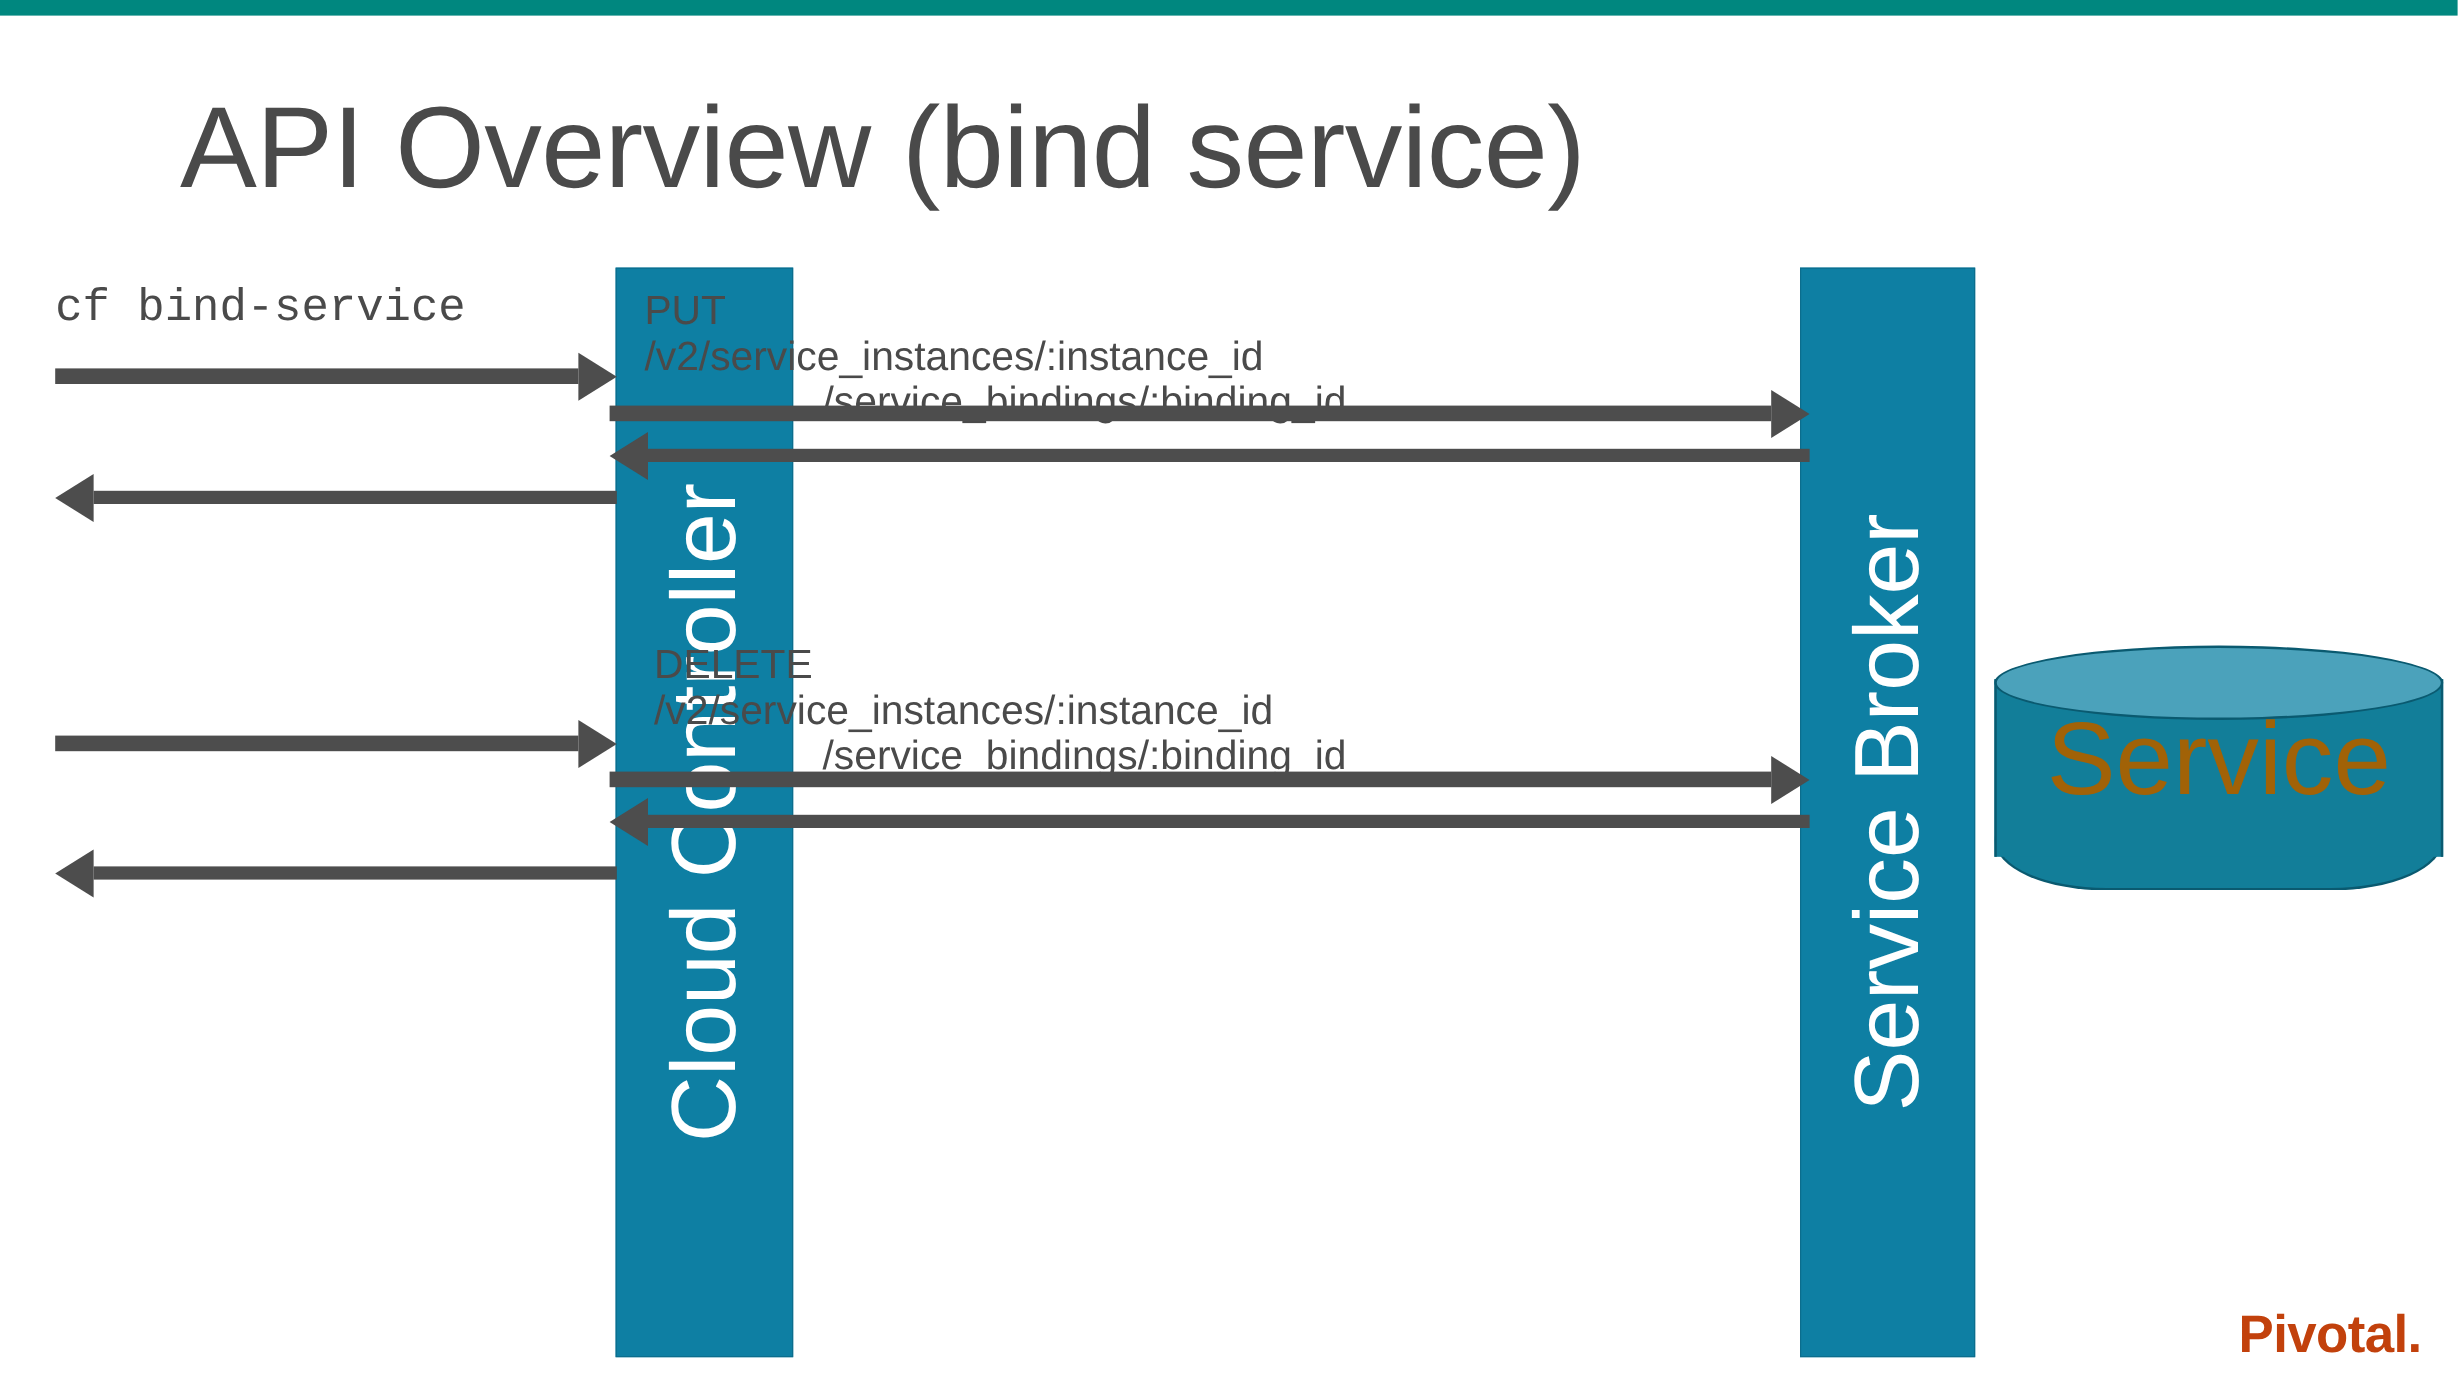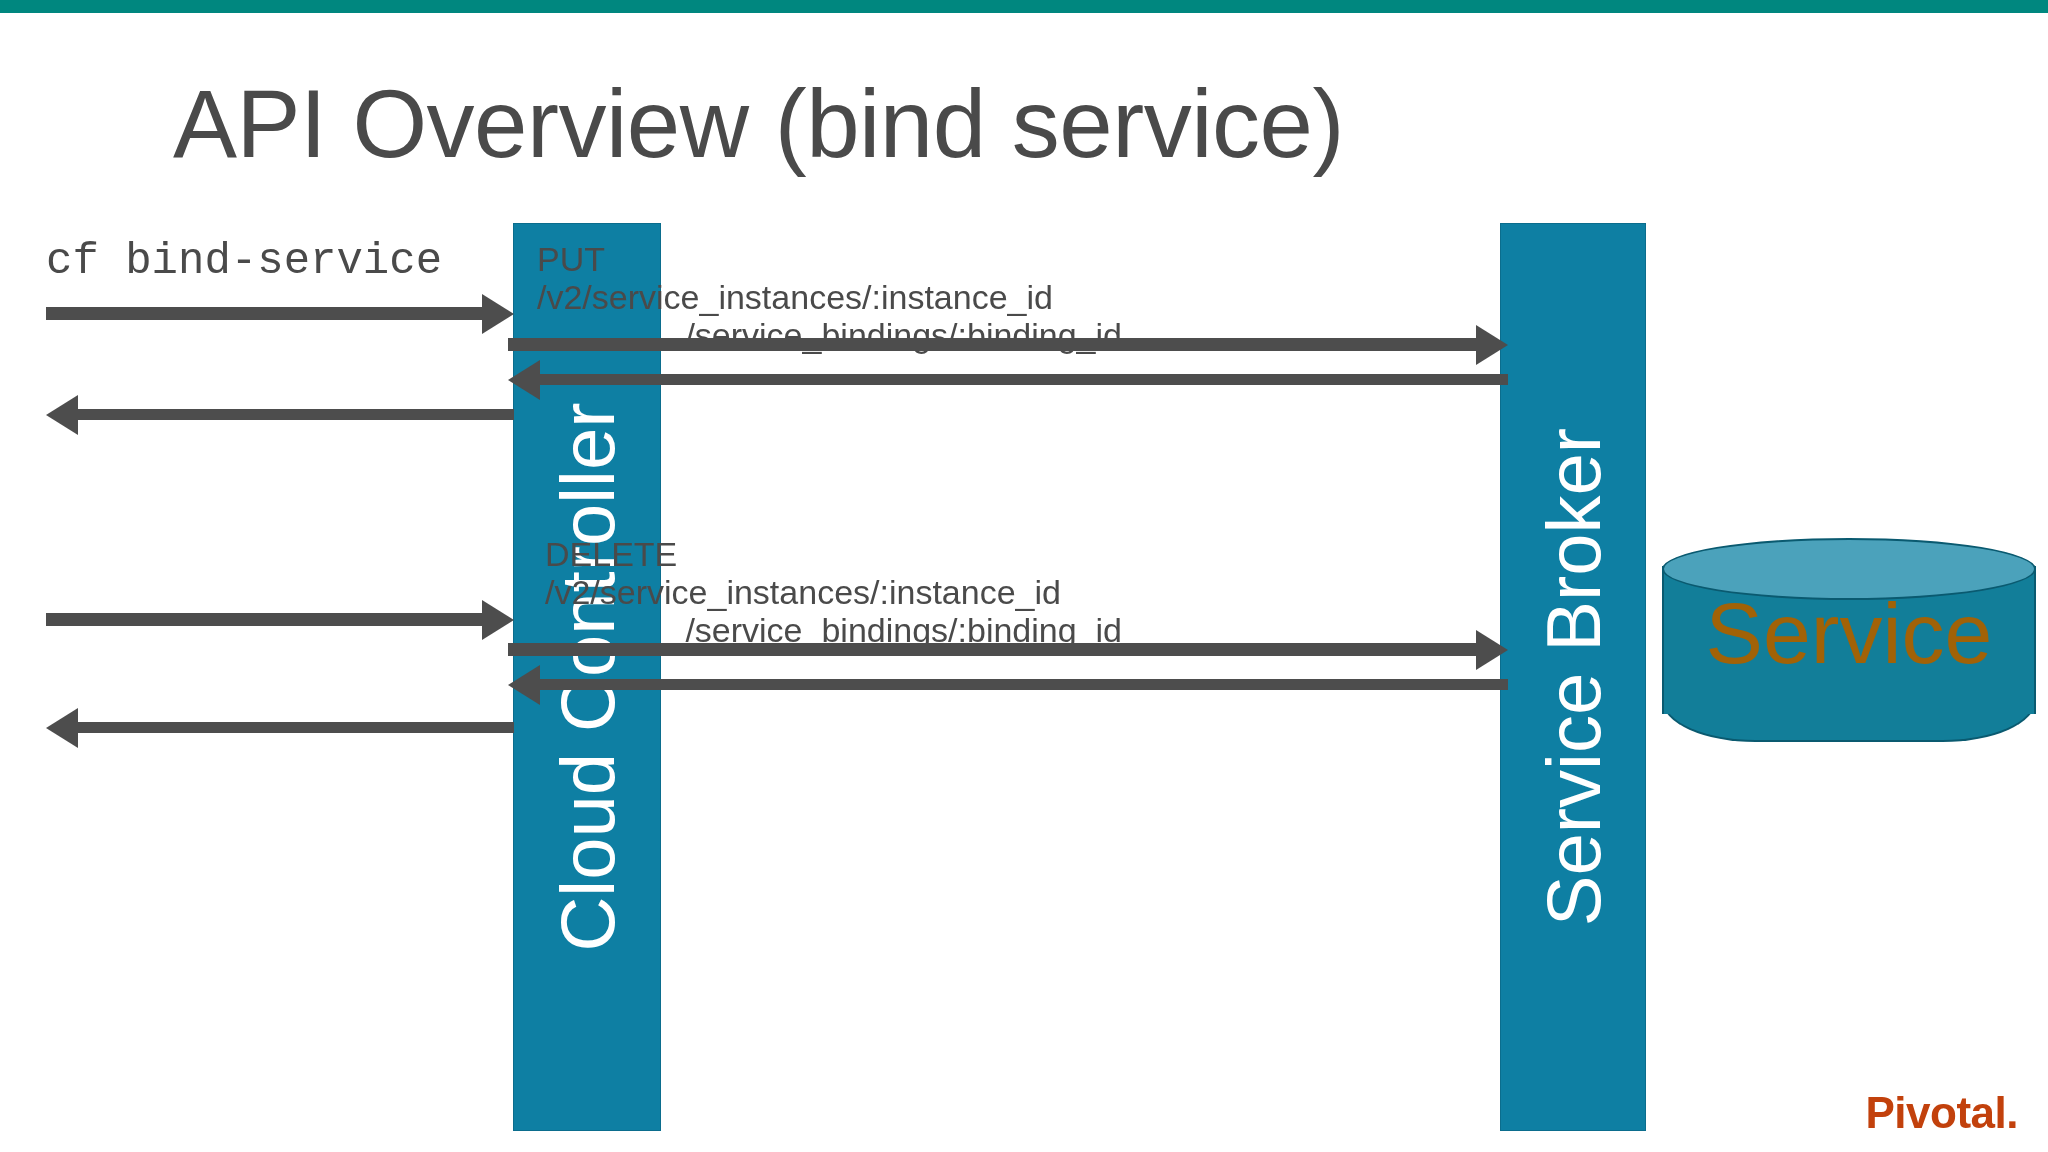--- a/index.html
+++ b/index.html
@@ -38,21 +38,20 @@
     left: 150px;
     top: 74px;
     width: 1760px;
     font-family: "Liberation Sans", sans-serif;
     font-size: 96px;
     font-weight: 300;
     line-height: 1.05;
     color: #4a4a4a;
     letter-spacing: -0.5px;
     white-space: nowrap;
-    margin-left: 23px;
   }
 
   
   .lifeline {
     position: absolute;
     background: #0e7fa3;
     border: 1px solid #0b6d8d;
     box-sizing: border-box;
   }
   .lifeline .vlabel {
@@ -129,21 +128,21 @@
     font-size: 86px;
     font-weight: 300;
     line-height: 1;
     letter-spacing: 0px;
   }
 
   
   .cmd-label {
     position: absolute;
     font-family: "Liberation Mono", "DejaVu Sans Mono", monospace;
-    font-size: 44px;
+    font-size: 38px;
     font-weight: 400;
     color: #4a4a4a;
     white-space: nowrap;
   }
   #cmd-bind   { left: 46px; top: 236px; }
   #cmd-unbind { left: 46px; top: 541px; }
 
   
   .http-block {
     position: absolute;

